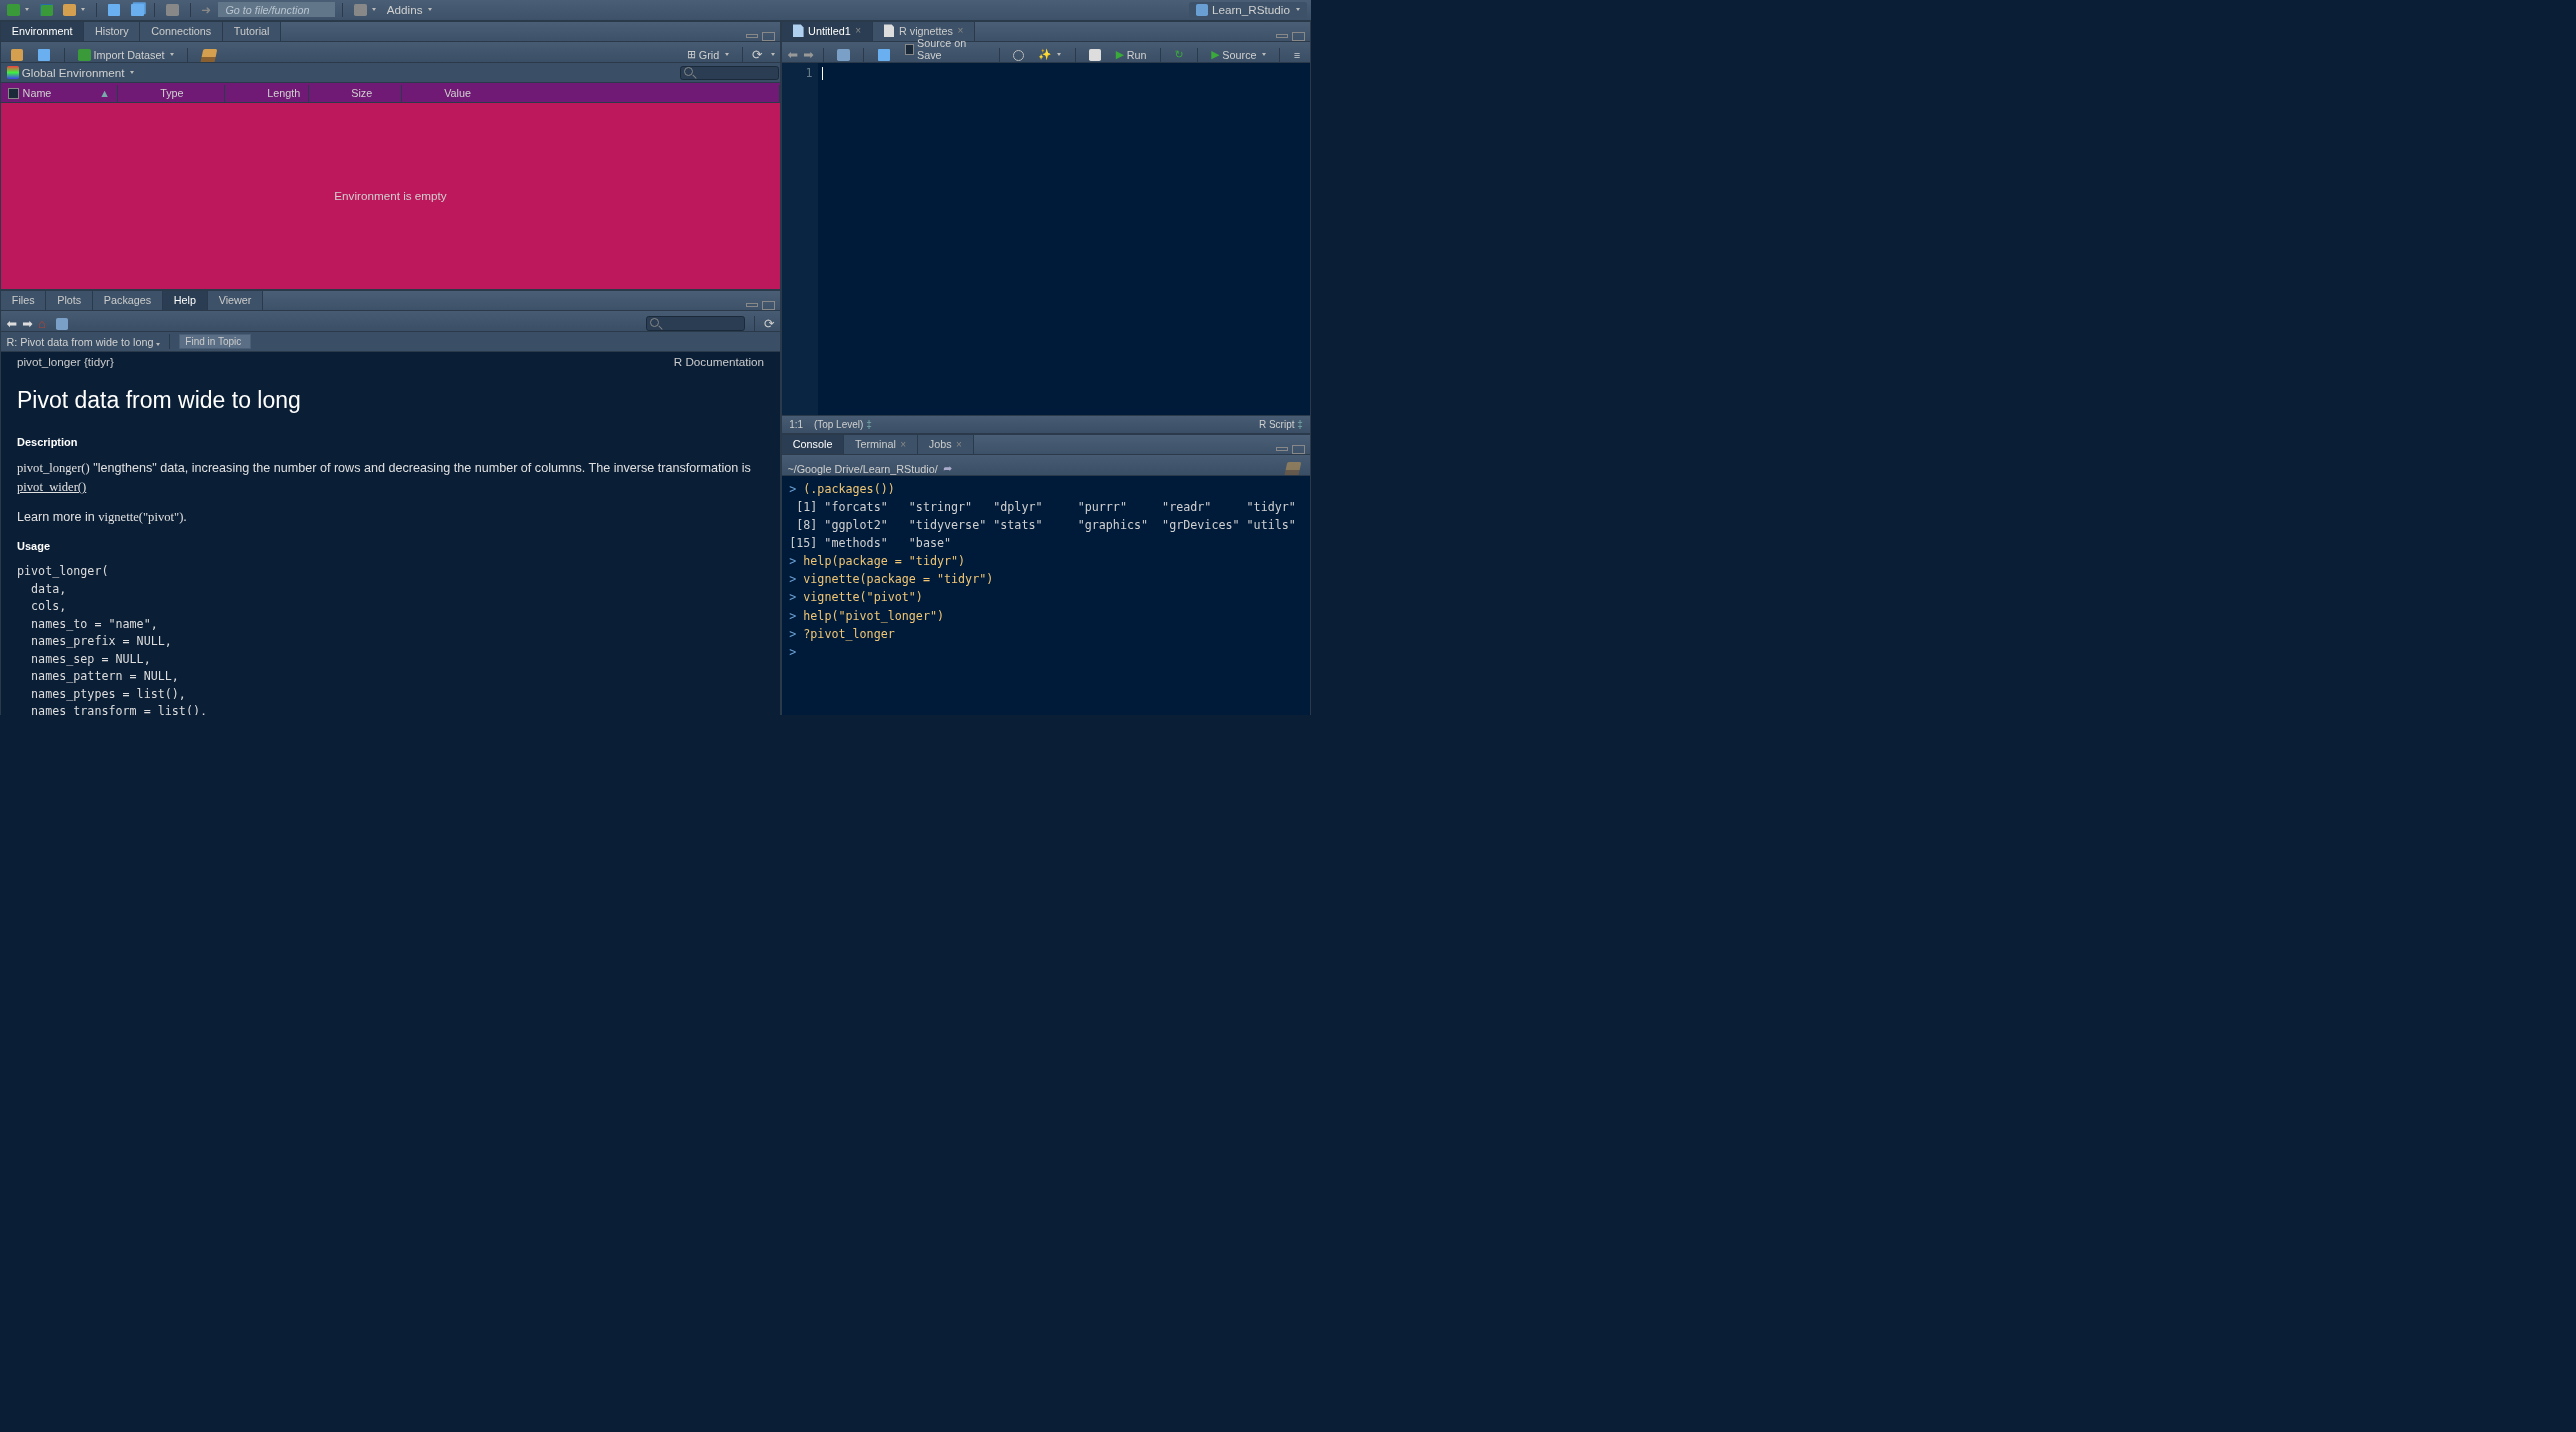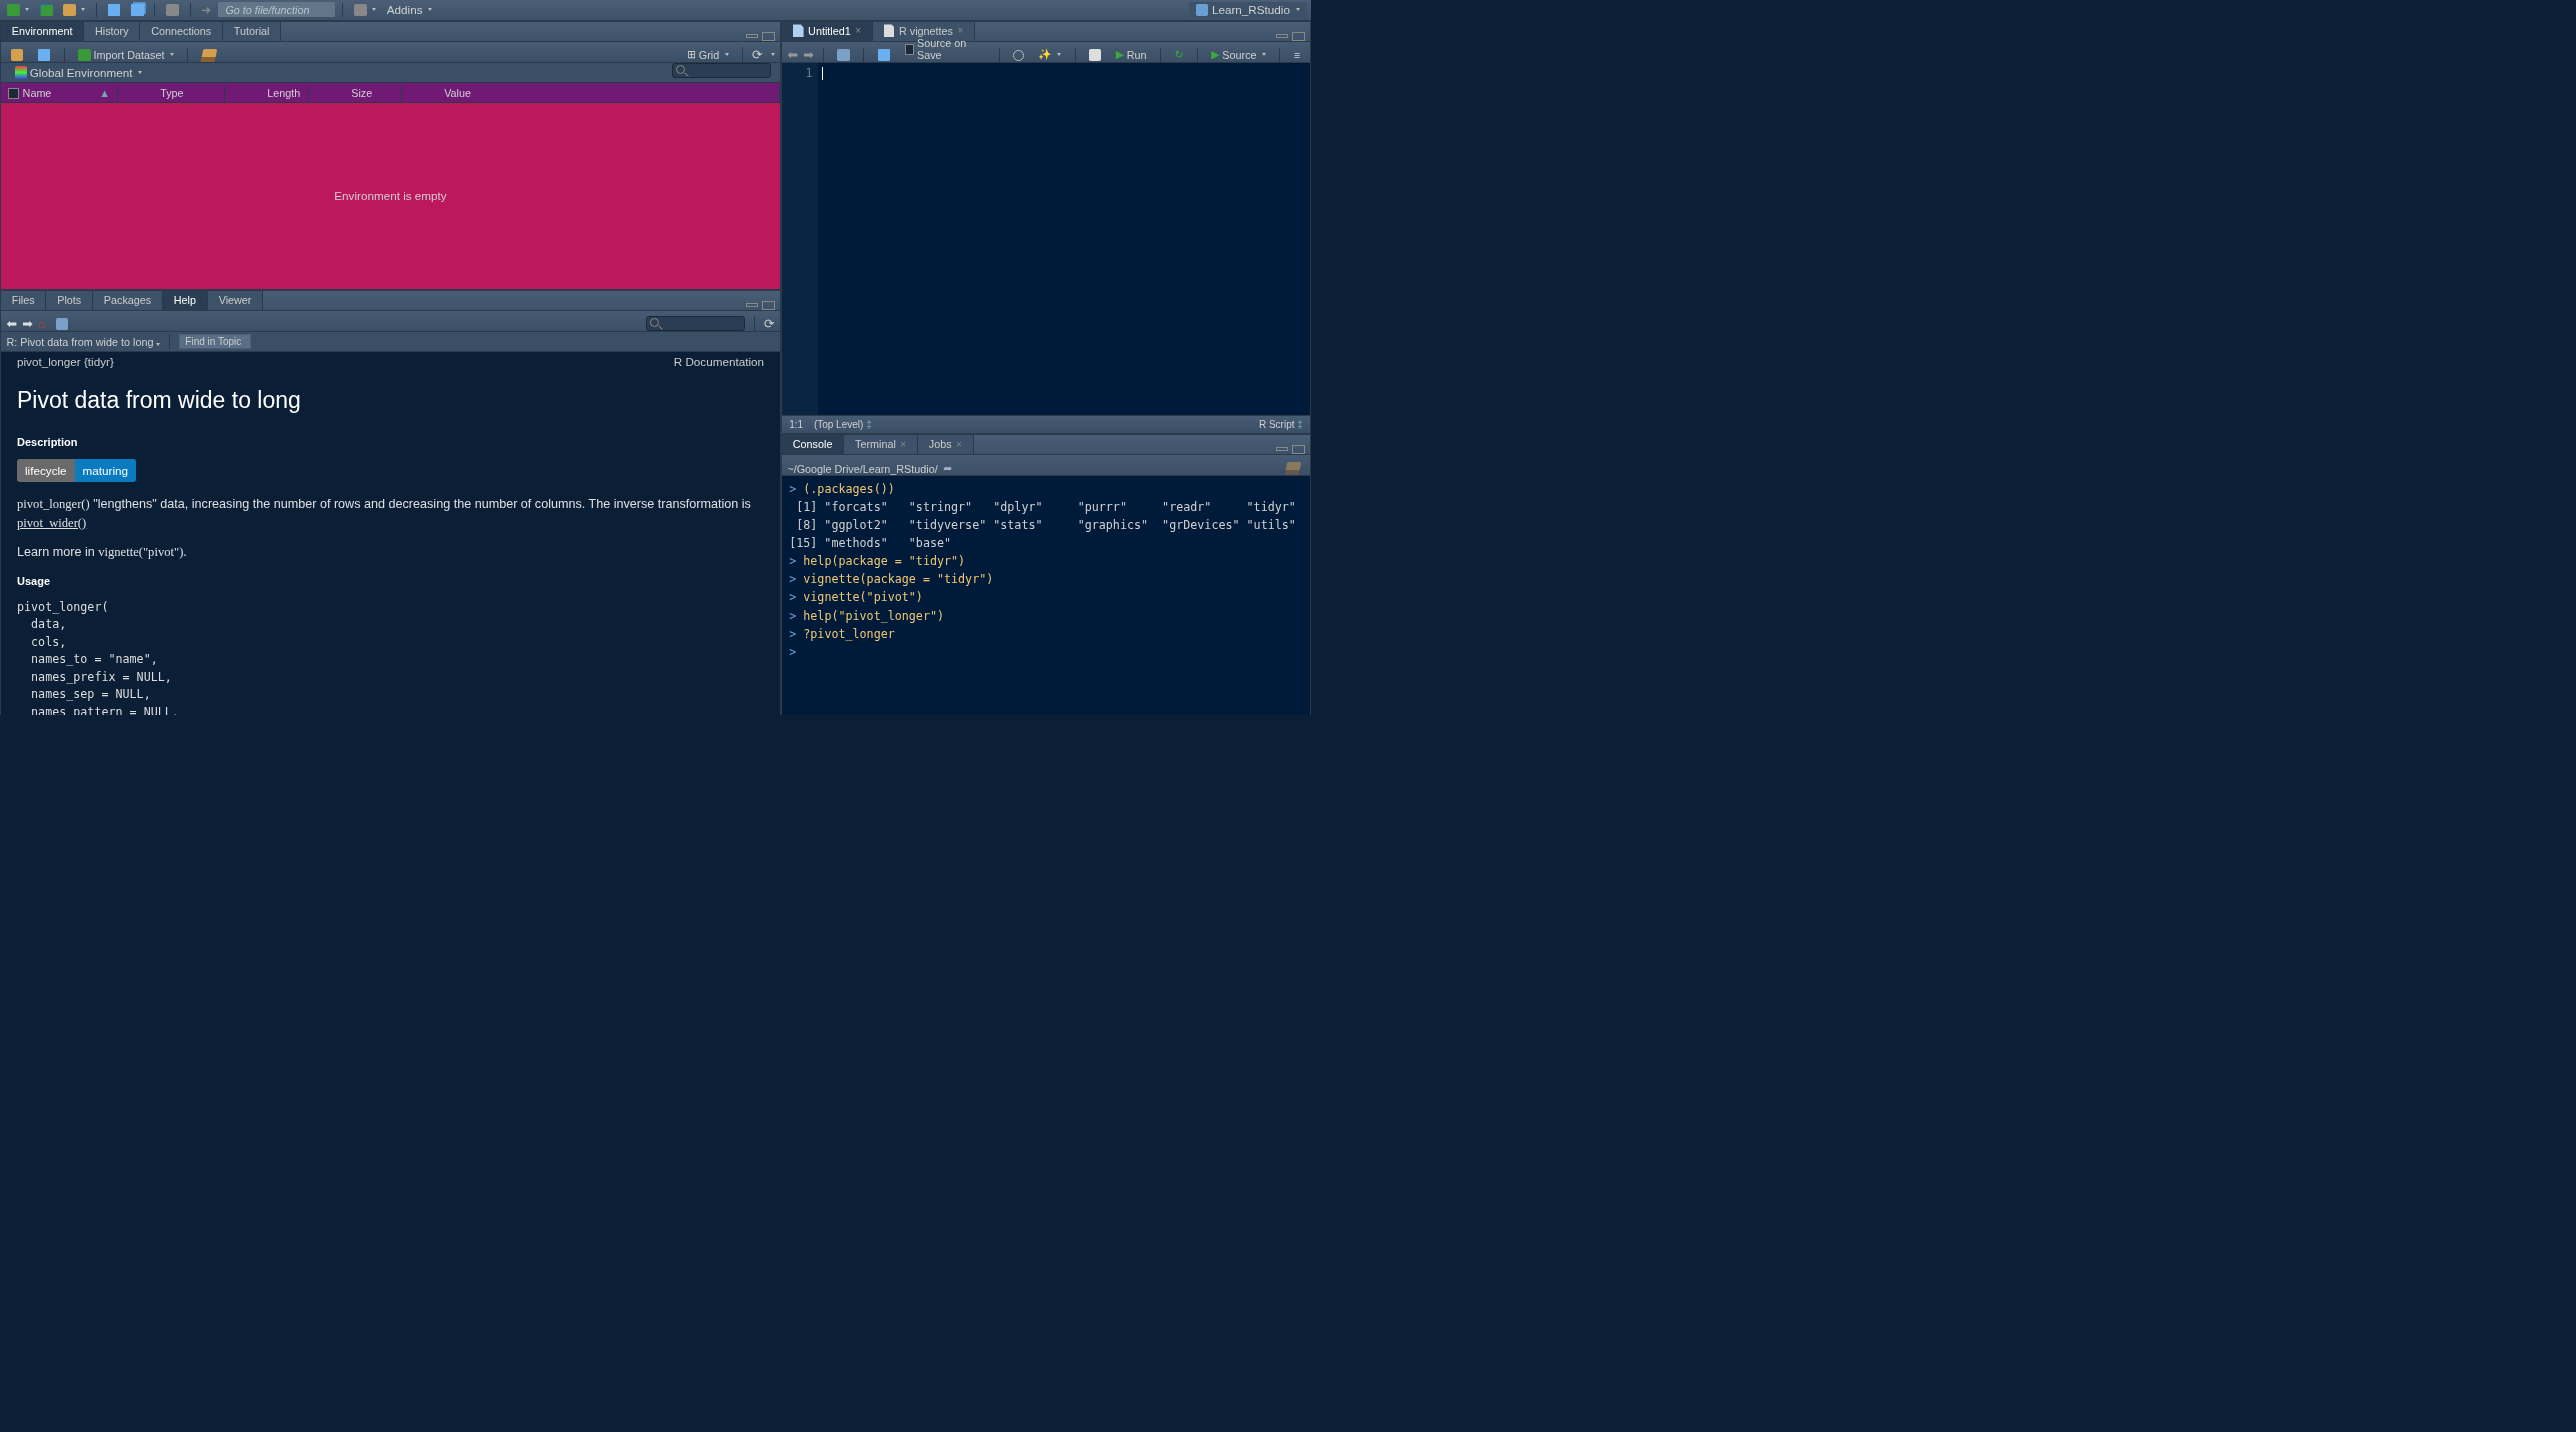--- a/index.html
+++ b/index.html
@@ -180,21 +180,22 @@
   white-space: pre;
   line-height: 1.55;
 }
 .prompt { color: #6a9fd4; }
 .cmd { color: #f0c674; }
 .out { color: #d0d0d0; }
 .env-scope-bar {
   height: 20px;
   background: #3a4f65;
   display: flex;
-  padding: 0 9px;
+  align-items: center;
+  padding: 0 1px;
   gap: 5.4px;
   border-bottom: 0.9px solid #2a3a4a;
 }
 .env-cols {
   height: 20px;
   background: #701a75;
   display: flex;
   align-items: flex-end;
   border-bottom: 0.9px solid #2a3a4a;
   font-size: 10.8px;
@@ -554,23 +555,20 @@
         <span class="tb-sep"></span>
         <input class="find-topic" placeholder="Find in Topic" style="">
       </div>
       <div class="help-body">
         <div class="help-header">
           <span>pivot_longer {tidyr}</span>
           <span>R Documentation</span>
         </div>
         <div class="help-title">Pivot data from wide to long</div>
         <div class="help-h3">Description</div>
-        <div style="margin-bottom:12.6px;">
-          <span class="badge badge-l">lifecycle</span><span class="badge badge-r">maturing</span>
-        </div>
         <p>
           <span class="code-inline">pivot_longer()</span><span> "lengthens" data, increasing the number of rows and decreasing the number of columns. The inverse transformation is </span><span class="code-inline link-underline">pivot_wider()</span>
         </p>
         <p style="margin-top:10.8px;">
           <span>Learn more in </span><span class="code-inline">vignette("pivot")</span><span>.</span>
         </p>
         <div class="help-h3">Usage</div>
         <div class="usage-block">pivot_longer(
   data,
   cols,

